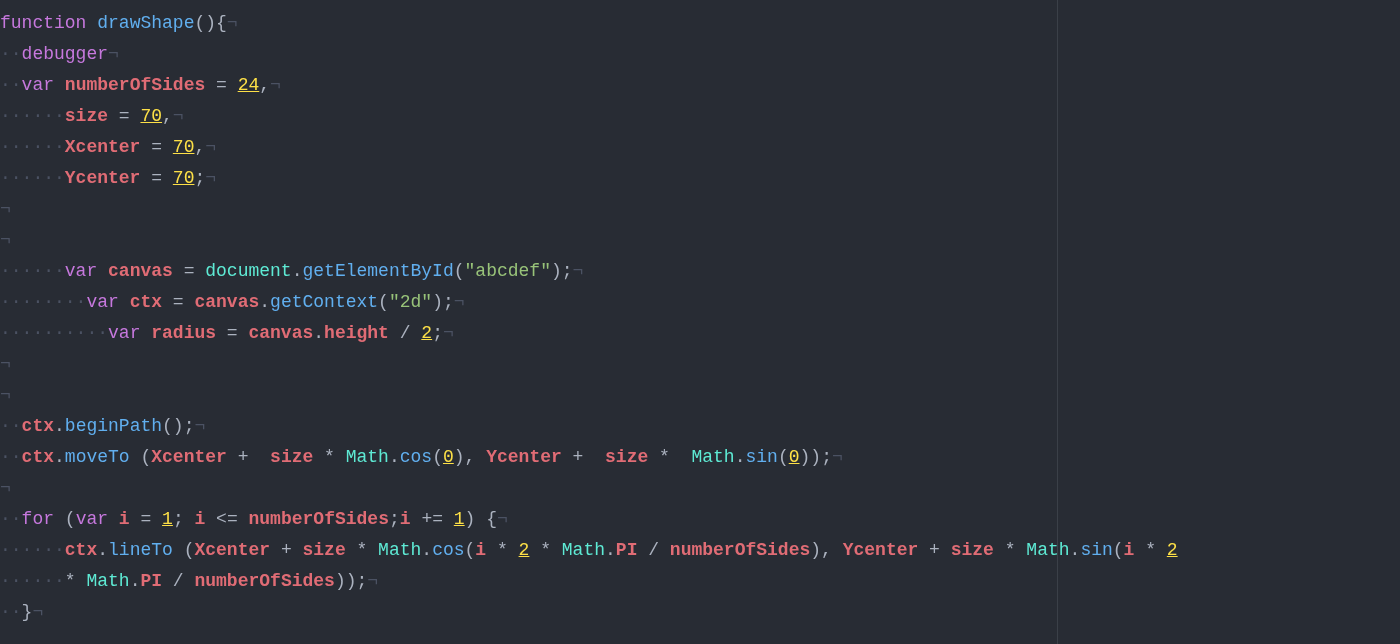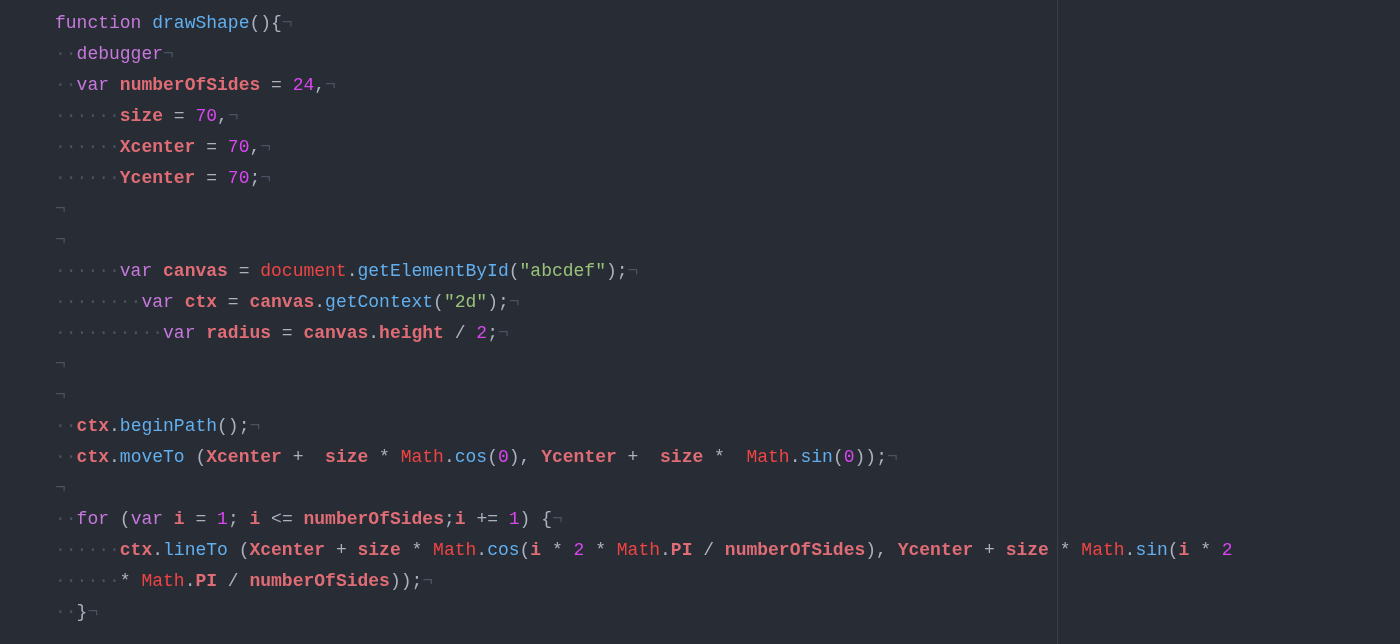--- a/index.html
+++ b/index.html
@@ -8,39 +8,38 @@
     font-family: "Menlo", "Monaco", "Consolas", "Courier New", monospace;
     font-size: 18px;
     line-height: 31px;
     color: #abb2bf;
     width: 1400px;
     height: 644px;
     overflow: hidden;
     position: relative;
   }
   .editor {
-    padding: 8px 16px;
+    padding: 8px 0;
     white-space: pre;
     position: relative;
-    margin-left: 39px;
   }
   .line { display: block; }
   .ruler {
     position: absolute;
     top: 0;
     bottom: 0;
     left: 1057px;
     width: 1px;
     background: #3b4048;
   }
   .kw { color: #c678dd; }
   .fn { color: #61afef; }
   .var { color: #e06c75; font-weight: bold; }
-  .num { color: #d946ef; }
-  .obj { color: #ef4444; }
+  .num { color: #fde047; text-decoration: underline; }
+  .obj { color: #5eead4; }
   .str { color: #98c379; }
   .punct { color: #abb2bf; }
   .ws { color: #4b5263; }
   .ret { color: #4b5263; }
 </style>
 </head>
 <body>
 
 <div class="ruler"></div>
 <div class="editor" id="code-editor"><span class="line"><span class="kw">function</span><span class="punct"> </span><span class="fn">drawShape</span><span class="punct">(){</span><span class="ret">¬</span></span><span class="line"><span class="ws">··</span><span class="kw">debugger</span><span class="ret">¬</span></span><span class="line"><span class="ws">··</span><span class="kw">var</span><span class="punct"> </span><span class="var">numberOfSides</span><span class="punct"> = </span><span class="num">24</span><span class="punct">,</span><span class="ret">¬</span></span><span class="line"><span class="ws">······</span><span class="var">size</span><span class="punct"> = </span><span class="num">70</span><span class="punct">,</span><span class="ret">¬</span></span><span class="line"><span class="ws">······</span><span class="var">Xcenter</span><span class="punct"> = </span><span class="num">70</span><span class="punct">,</span><span class="ret">¬</span></span><span class="line"><span class="ws">······</span><span class="var">Ycenter</span><span class="punct"> = </span><span class="num">70</span><span class="punct">;</span><span class="ret">¬</span></span><span class="line"><span class="ret">¬</span></span><span class="line"><span class="ret">¬</span></span><span class="line"><span class="ws">······</span><span class="kw">var</span><span class="punct"> </span><span class="var">canvas</span><span class="punct"> = </span><span class="obj">document</span><span class="punct">.</span><span class="fn">getElementById</span><span class="punct">(</span><span class="str">"abcdef"</span><span class="punct">);</span><span class="ret">¬</span></span><span class="line"><span class="ws">········</span><span class="kw">var</span><span class="punct"> </span><span class="var">ctx</span><span class="punct"> = </span><span class="var">canvas</span><span class="punct">.</span><span class="fn">getContext</span><span class="punct">(</span><span class="str">"2d"</span><span class="punct">);</span><span class="ret">¬</span></span><span class="line"><span class="ws">··········</span><span class="kw">var</span><span class="punct"> </span><span class="var">radius</span><span class="punct"> = </span><span class="var">canvas</span><span class="punct">.</span><span class="var">height</span><span class="punct"> / </span><span class="num">2</span><span class="punct">;</span><span class="ret">¬</span></span><span class="line"><span class="ret">¬</span></span><span class="line"><span class="ret">¬</span></span><span class="line"><span class="ws">··</span><span class="var">ctx</span><span class="punct">.</span><span class="fn">beginPath</span><span class="punct">();</span><span class="ret">¬</span></span><span class="line"><span class="ws">··</span><span class="var">ctx</span><span class="punct">.</span><span class="fn">moveTo</span><span class="punct"> (</span><span class="var">Xcenter</span><span class="punct"> +  </span><span class="var">size</span><span class="punct"> * </span><span class="obj">Math</span><span class="punct">.</span><span class="fn">cos</span><span class="punct">(</span><span class="num">0</span><span class="punct">), </span><span class="var">Ycenter</span><span class="punct"> +  </span><span class="var">size</span><span class="punct"> *  </span><span class="obj">Math</span><span class="punct">.</span><span class="fn">sin</span><span class="punct">(</span><span class="num">0</span><span class="punct">));</span><span class="ret">¬</span></span><span class="line"><span class="ret">¬</span></span><span class="line"><span class="ws">··</span><span class="kw">for</span><span class="punct"> (</span><span class="kw">var</span><span class="punct"> </span><span class="var">i</span><span class="punct"> = </span><span class="num">1</span><span class="punct">; </span><span class="var">i</span><span class="punct"> &lt;= </span><span class="var">numberOfSides</span><span class="punct">;</span><span class="var">i</span><span class="punct"> += </span><span class="num">1</span><span class="punct">) {</span><span class="ret">¬</span></span><span class="line"><span class="ws">······</span><span class="var">ctx</span><span class="punct">.</span><span class="fn">lineTo</span><span class="punct"> (</span><span class="var">Xcenter</span><span class="punct"> + </span><span class="var">size</span><span class="punct"> * </span><span class="obj">Math</span><span class="punct">.</span><span class="fn">cos</span><span class="punct">(</span><span class="var">i</span><span class="punct"> * </span><span class="num">2</span><span class="punct"> * </span><span class="obj">Math</span><span class="punct">.</span><span class="var">PI</span><span class="punct"> / </span><span class="var">numberOfSides</span><span class="punct">), </span><span class="var">Ycenter</span><span class="punct"> + </span><span class="var">size</span><span class="punct"> * </span><span class="obj">Math</span><span class="punct">.</span><span class="fn">sin</span><span class="punct">(</span><span class="var">i</span><span class="punct"> * </span><span class="num">2</span></span><span class="line"><span class="ws">······</span><span class="punct">* </span><span class="obj">Math</span><span class="punct">.</span><span class="var">PI</span><span class="punct"> / </span><span class="var">numberOfSides</span><span class="punct">));</span><span class="ret">¬</span></span><span class="line"><span class="ws">··</span><span class="punct">}</span><span class="ret">¬</span></span></div>

